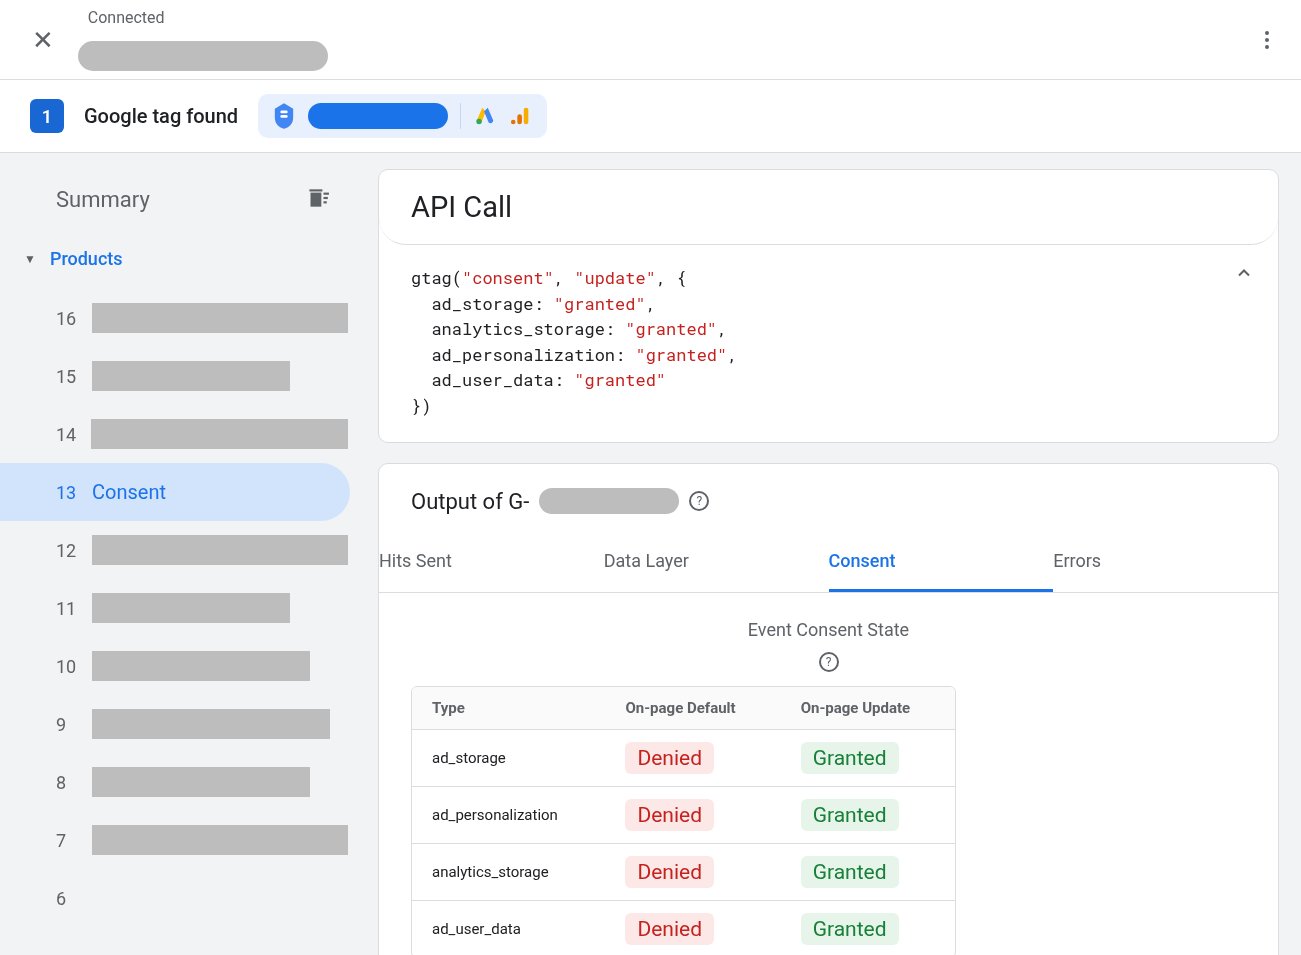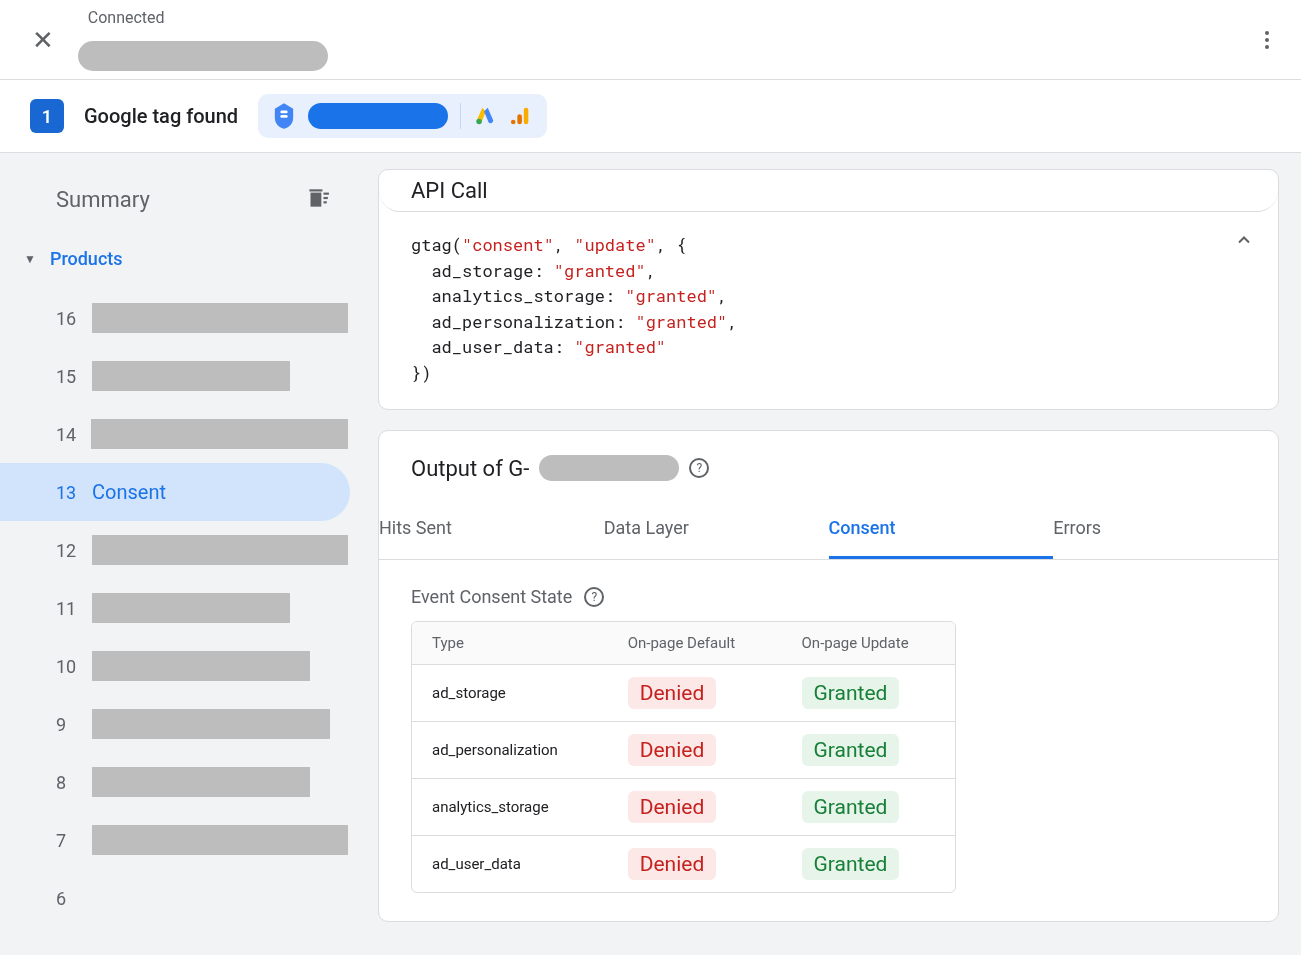--- a/index.html
+++ b/index.html
@@ -143,22 +143,22 @@
 
   .content { padding: 16px 22px 30px 18px; background: var(--side-bg); }
   .card {
     background: #fff;
     border: 1px solid var(--border);
     border-radius: 10px;
     margin-bottom: 20px;
     overflow: hidden;
   }
   .card-header {
-    padding: 8px 32px;
-    font-size: 22px;
+    padding: 20px 32px;
+    font-size: 29px;
     border-bottom: 1px solid var(--border);
     display:flex; align-items:center; gap:10px;border-radius:27px;
   }
   .code-block {
     position: relative;
     padding: 20px 32px 24px 32px;
     font-family: "Roboto Mono", Menlo, Consolas, monospace;
     font-size: 17px;
     line-height: 1.5;
     white-space: pre;
@@ -195,40 +195,40 @@
     padding: 18px 0;
     font-size: 18px;
     color: var(--text-sec);
     cursor: pointer;
   }
   .tab.active { color: var(--blue); border-bottom: 3px solid var(--blue); font-weight: 500; }
 
   .section-title {
     display:flex; align-items:center; gap:12px;
     padding: 26px 32px 14px 32px;
-    font-size: 18px; color: var(--text-sec);
+    font-size: 18px; color: var(--text-sec); flex-direction: column;
   }
 
   .consent-table {
     margin: 0 32px 28px 32px;
     border: 1px solid var(--border);
     border-radius: 6px;
     width: 545px;
     border-collapse: separate;
     border-spacing: 0;
     overflow: hidden;
   }
   .consent-table th, .consent-table td {
     text-align: left;
     padding: 12px 20px;
     font-size: 15px;
   }
   .consent-table th {
     color: var(--text-sec);
-    font-weight: 400;
+    font-weight: 700;
     background: #fafafa;
     border-bottom: 1px solid var(--border);
   }
   .consent-table tr:not(:last-child) td { border-bottom: 1px solid var(--border); }
   .pill {
     display: inline-block;
     padding: 4px 12px;
     border-radius: 6px;
     font-size: 21px;
   }

